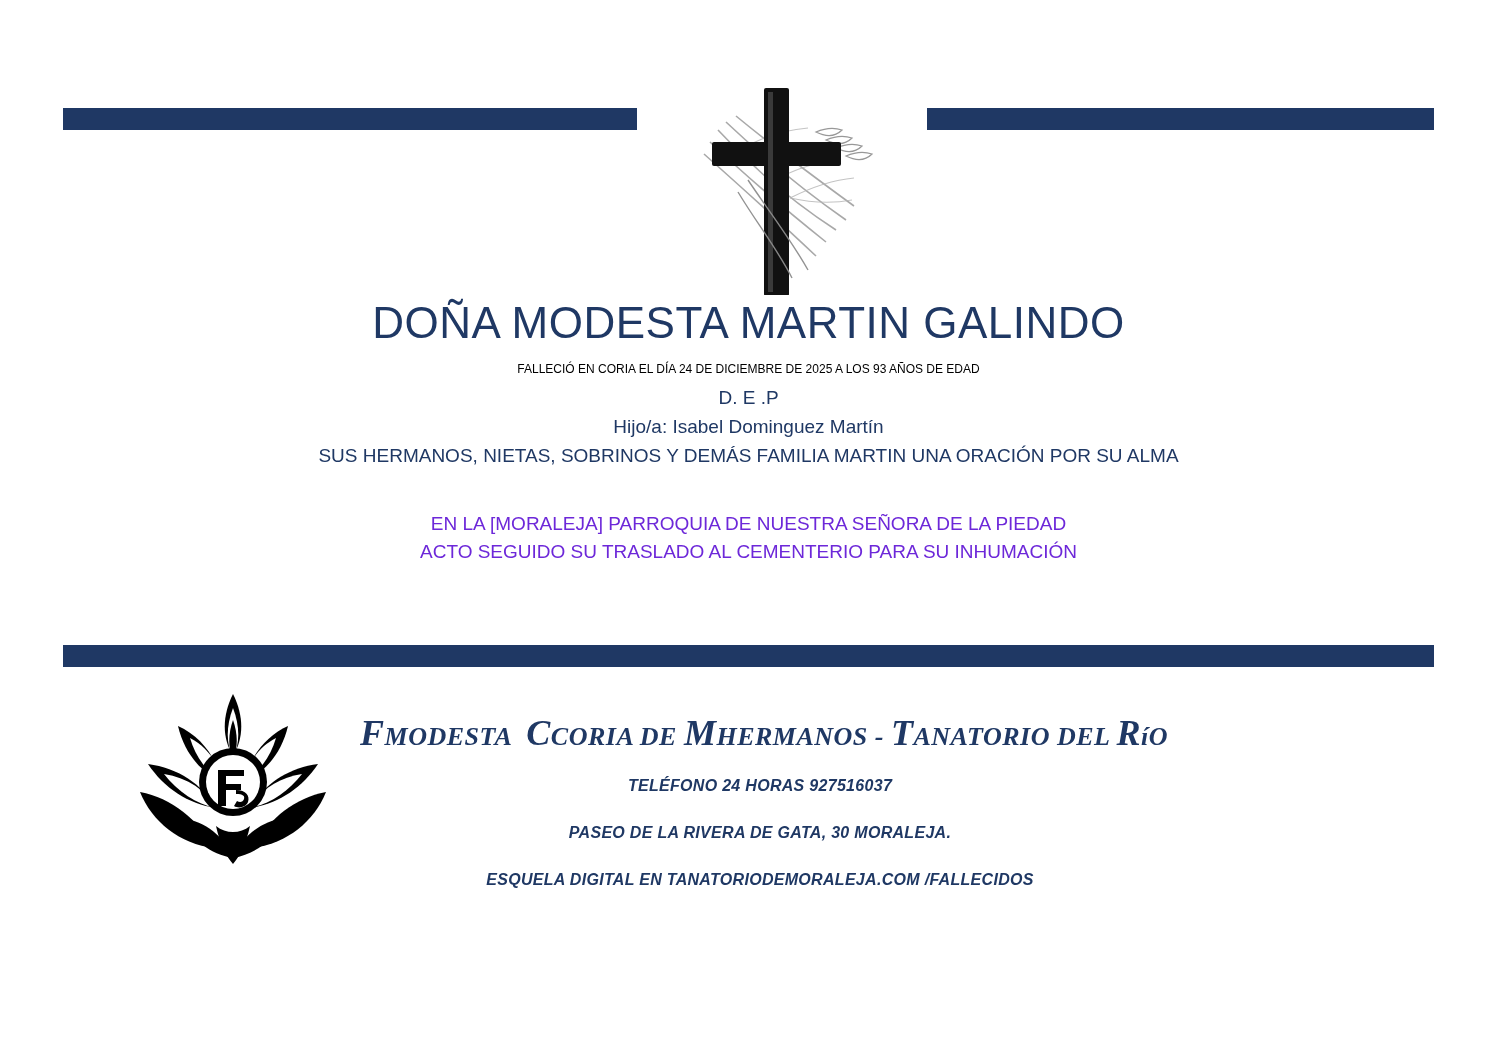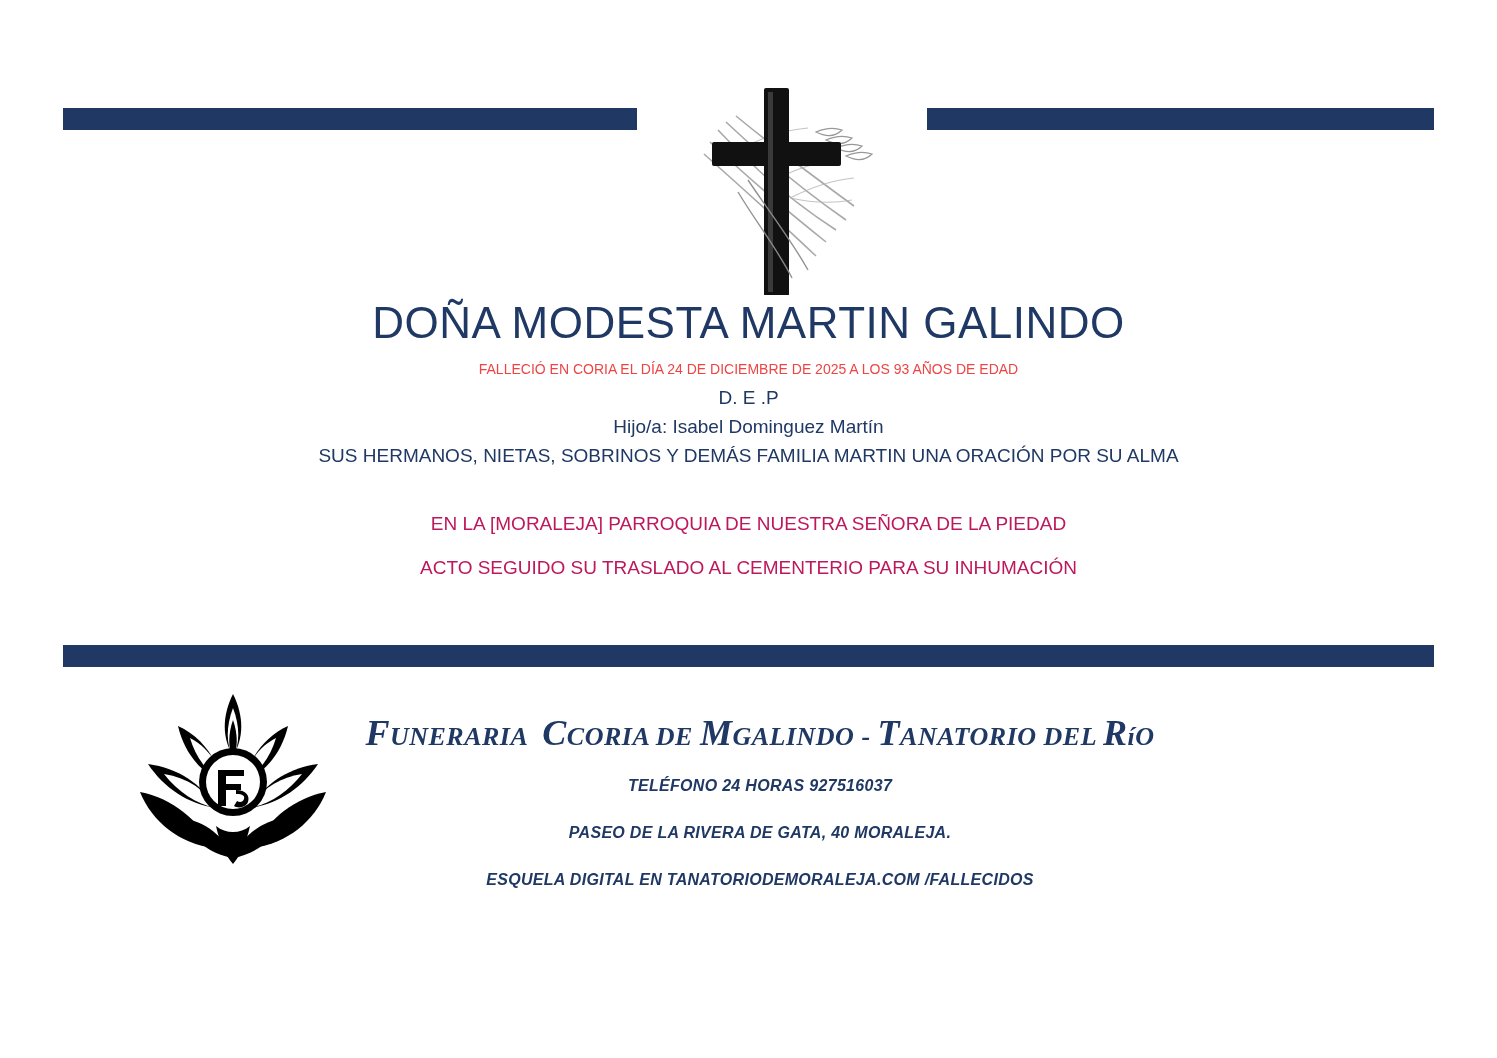--- a/index.html
+++ b/index.html
@@ -62,23 +62,23 @@
   }
   .deceased-name {
     font-size: 44px;
     line-height: 54px;
     letter-spacing: 0.5px;
     color: #1F3864;
     font-weight: normal;
     margin: 0 0 6px 0;
   }
   .line-sm {
-    font-size: 14px;
+    font-size: 12px;
     line-height: 27px;
-    color: #ef4444;
+    color: #000000;
     margin: 0;
   }
   .line-dep {
     font-size: 19px;
     line-height: 29px;
     color: #1F3864;
     margin: 0;
   }
   .line-child {
     font-size: 19px;
@@ -95,22 +95,22 @@
   .funeral-line {
     font-size: 22.5px;
     line-height: 30px;
     font-weight: bold;
     color: #1F3864;
     margin: 36px 0 0 0;
   }
   .place-line {
     font-size: 19px;
     line-height: 28px;
-    color: #be185d;
-    margin: 16px;
+    color: #6d28d9;
+    margin: 0;
   }
   .place-block {
     margin-top: 40px;
   }
 
   
   .rule-bottom {
     position: absolute;
     left: 63px;
     top: 645px;
@@ -250,20 +250,20 @@
         <circle cx="115" cy="96" r="34"></circle>
         <circle cx="115" cy="96" r="27" fill="#ffffff"></circle>
         <path d="M100 84 h26 v6 h-18 v8 h15 v6 h-15 v16 h-8 z"></path>
         <path d="M118 104 c10 0 14 6 12 12 c-2 5 -9 7 -14 4 l3 -5 c3 2 6 1 7 -2 c1 -3 -1 -5 -8 -5 z"></path>
       </g>
     </svg>
   </div>
 
   <div class="footer">
     <div class="company">
-      <span class="cap">F</span><span>UNERARIA</span>&nbsp;&nbsp;<span class="cap">C</span><span>CORIA DE </span><span class="cap">M</span><span>GALINDO</span><span class="sep"> - </span><span class="cap">T</span><span>ANATORIO DEL </span><span class="cap">R</span><span>íO</span>
+      <span class="cap">F</span><span>MODESTA</span>&nbsp;&nbsp;<span class="cap">C</span><span>CORIA DE </span><span class="cap">M</span><span>HERMANOS</span><span class="sep"> - </span><span class="cap">T</span><span>ANATORIO DEL </span><span class="cap">R</span><span>íO</span>
     </div>
     <div class="footer-line">TELÉFONO 24 HORAS 927516037</div>
-    <div class="footer-line">PASEO DE LA RIVERA DE GATA, 40 MORALEJA.</div>
+    <div class="footer-line">PASEO DE LA RIVERA DE GATA, 30 MORALEJA.</div>
     <div class="footer-line">ESQUELA DIGITAL EN  TANATORIODEMORALEJA.COM /FALLECIDOS</div>
   </div>
 
 </div>
 
 </body></html>

